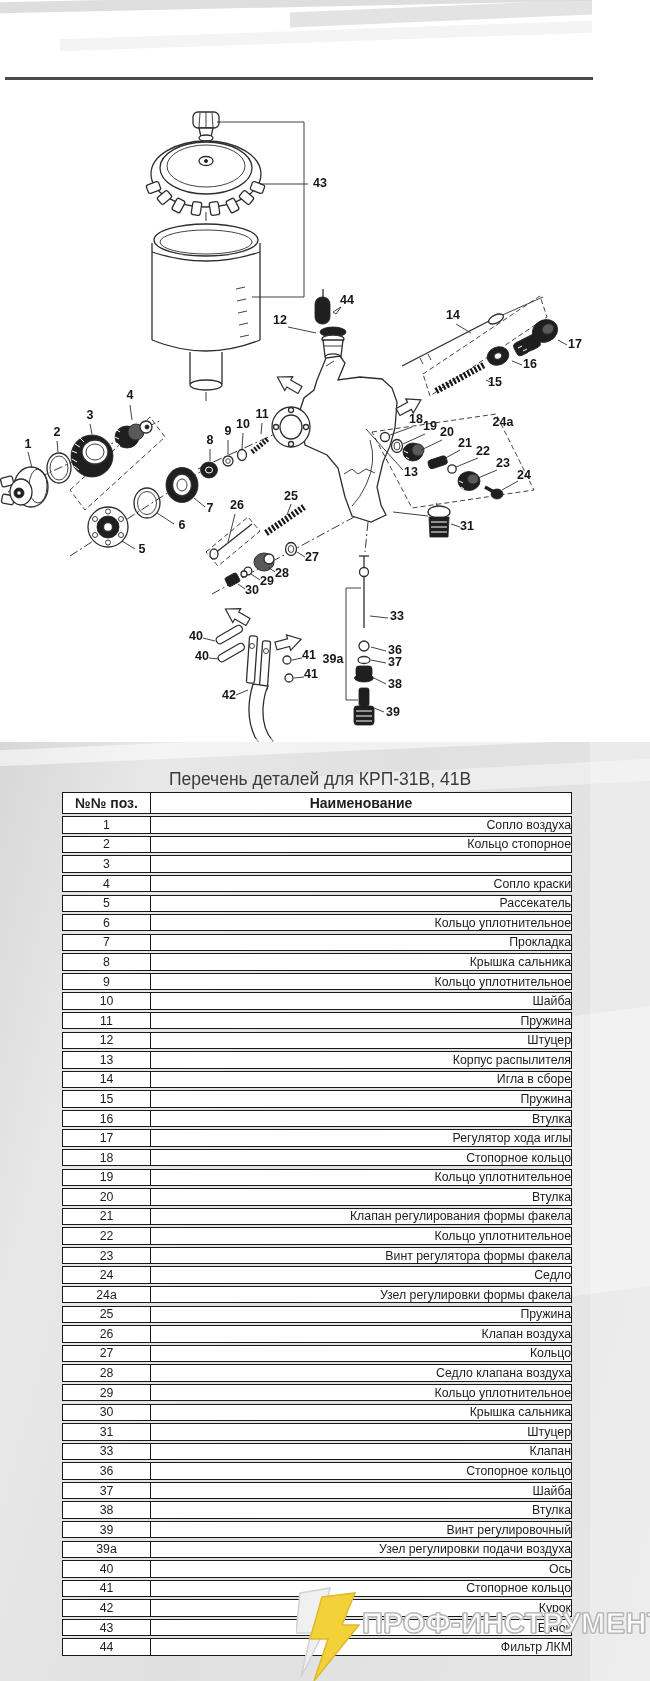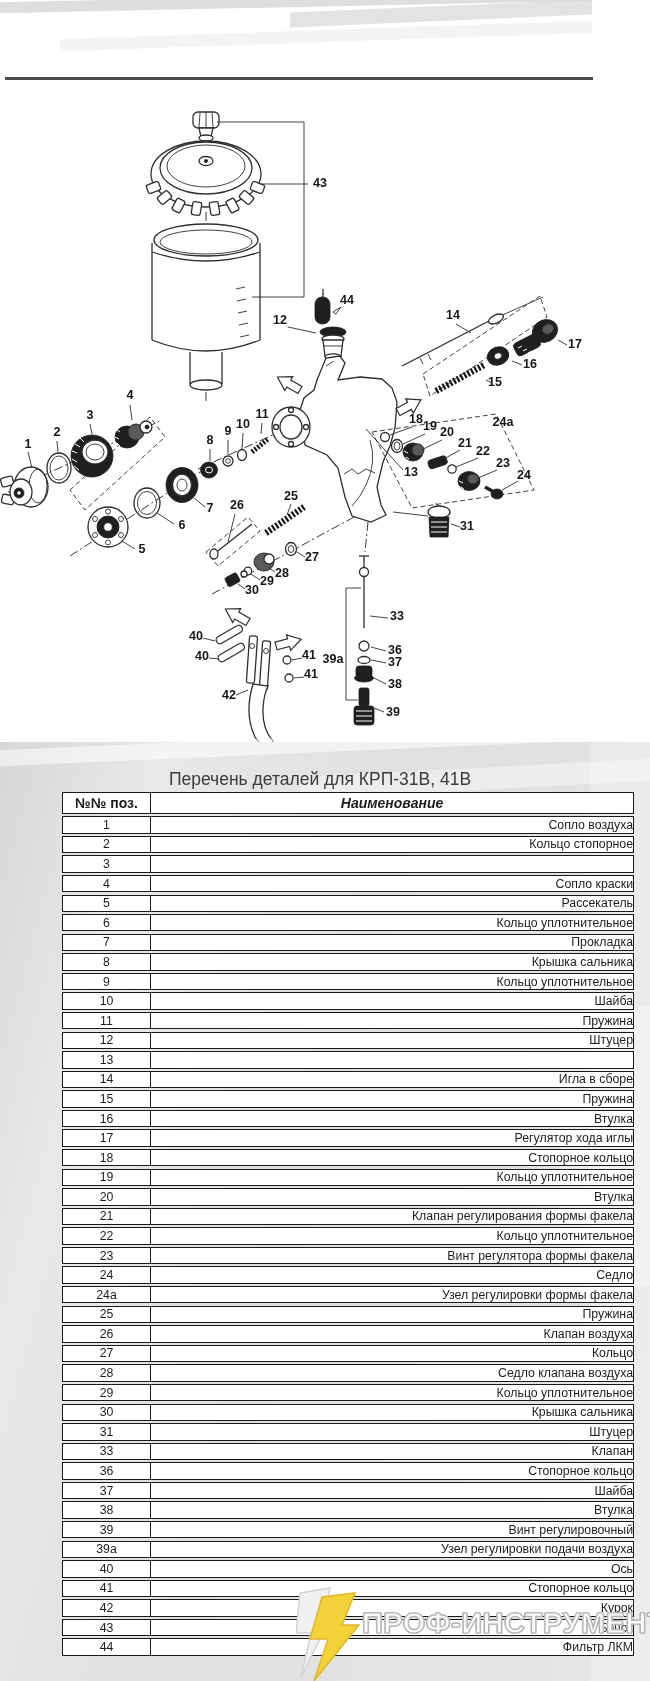--- a/index.html
+++ b/index.html
@@ -33,28 +33,28 @@
   
   .gray-panel{position:absolute;left:0;top:742px;width:650px;height:939px;
       background:linear-gradient(105deg,#d7d7d7 0%,#e8e8e8 18%,#e0e0e0 45%,#e6e6e6 100%);}
   .p-streak{position:absolute;pointer-events:none;}
   .ps1{left:0;top:-6px;width:650px;height:16px;background:rgba(255,255,255,.55);transform:skewY(-2.5deg);}
   .ps2{left:300px;top:26px;width:350px;height:22px;background:rgba(255,255,255,.4);transform:skewY(-3deg);}
   .ps3{left:560px;top:270px;width:90px;height:280px;background:rgba(255,255,255,.35);transform:skewY(-8deg);}
   .ps4{left:590px;top:0;width:60px;height:939px;background:rgba(255,255,255,.28);}
   .table-title{position:absolute;left:0;top:11px;width:640px;text-align:center;
       font-size:17.5px;font-weight:400;color:#3b3b3b;margin-top:16px;}
-  .parts-table{position:absolute;left:62px;top:50px;width:572px;}
+  .parts-table{position:absolute;left:62px;top:50px;width:510px;}
   .t-row{display:flex;box-sizing:border-box;border:1.5px solid #191919;background:#fff;
       margin-bottom:2.2px;height:17.4px;align-items:center;font-size:12.3px;color:#1d1d1d;}
   .t-head{height:22px;border-width:1.8px;font-weight:bold;font-size:14px;}
   .t-col1{width:87px;align-self:stretch;display:flex;align-items:center;justify-content:center;
       border-right:1.5px solid #191919;flex:none;}
   .t-col2{flex:1;padding-left:10px;white-space:nowrap;overflow:hidden;text-align:right;}
-  .t-head .t-col2{text-align:center;padding-left:0;font-style:italic;}
+  .t-head .t-col2{text-align:center;padding-left:0;}
 
   
   .watermark{position:absolute;left:292px;top:845px;width:370px;height:96px;pointer-events:none;}
   .wm-text{position:absolute;left:70px;top:20px;font-size:29px;font-weight:700;white-space:nowrap;
       color:rgba(255,255,255,.93);-webkit-text-stroke:1.2px #b5b5b5;letter-spacing:.5px;
       text-shadow:1px 0 0 #c4c4c4,-1px 0 0 #c4c4c4,0 1px 0 #c4c4c4,0 -1px 0 #c4c4c4;}
   .bolt{position:absolute;left:4px;top:0;}
 </style>
 </head>
 <body>
@@ -511,20 +511,21 @@
           <div class="t-row">
             <div class="t-col1">11</div>
             <div class="t-col2">Пружина</div>
           </div>
           <div class="t-row">
             <div class="t-col1">12</div>
             <div class="t-col2">Штуцер</div>
           </div>
           <div class="t-row">
             <div class="t-col1">13</div>
+            <div class="t-col2">Корпус распылителя</div>
           </div>
           <div class="t-row">
             <div class="t-col1">14</div>
             <div class="t-col2">Игла в сборе</div>
           </div>
           <div class="t-row">
             <div class="t-col1">15</div>
             <div class="t-col2">Пружина</div>
           </div>
           <div class="t-row">

